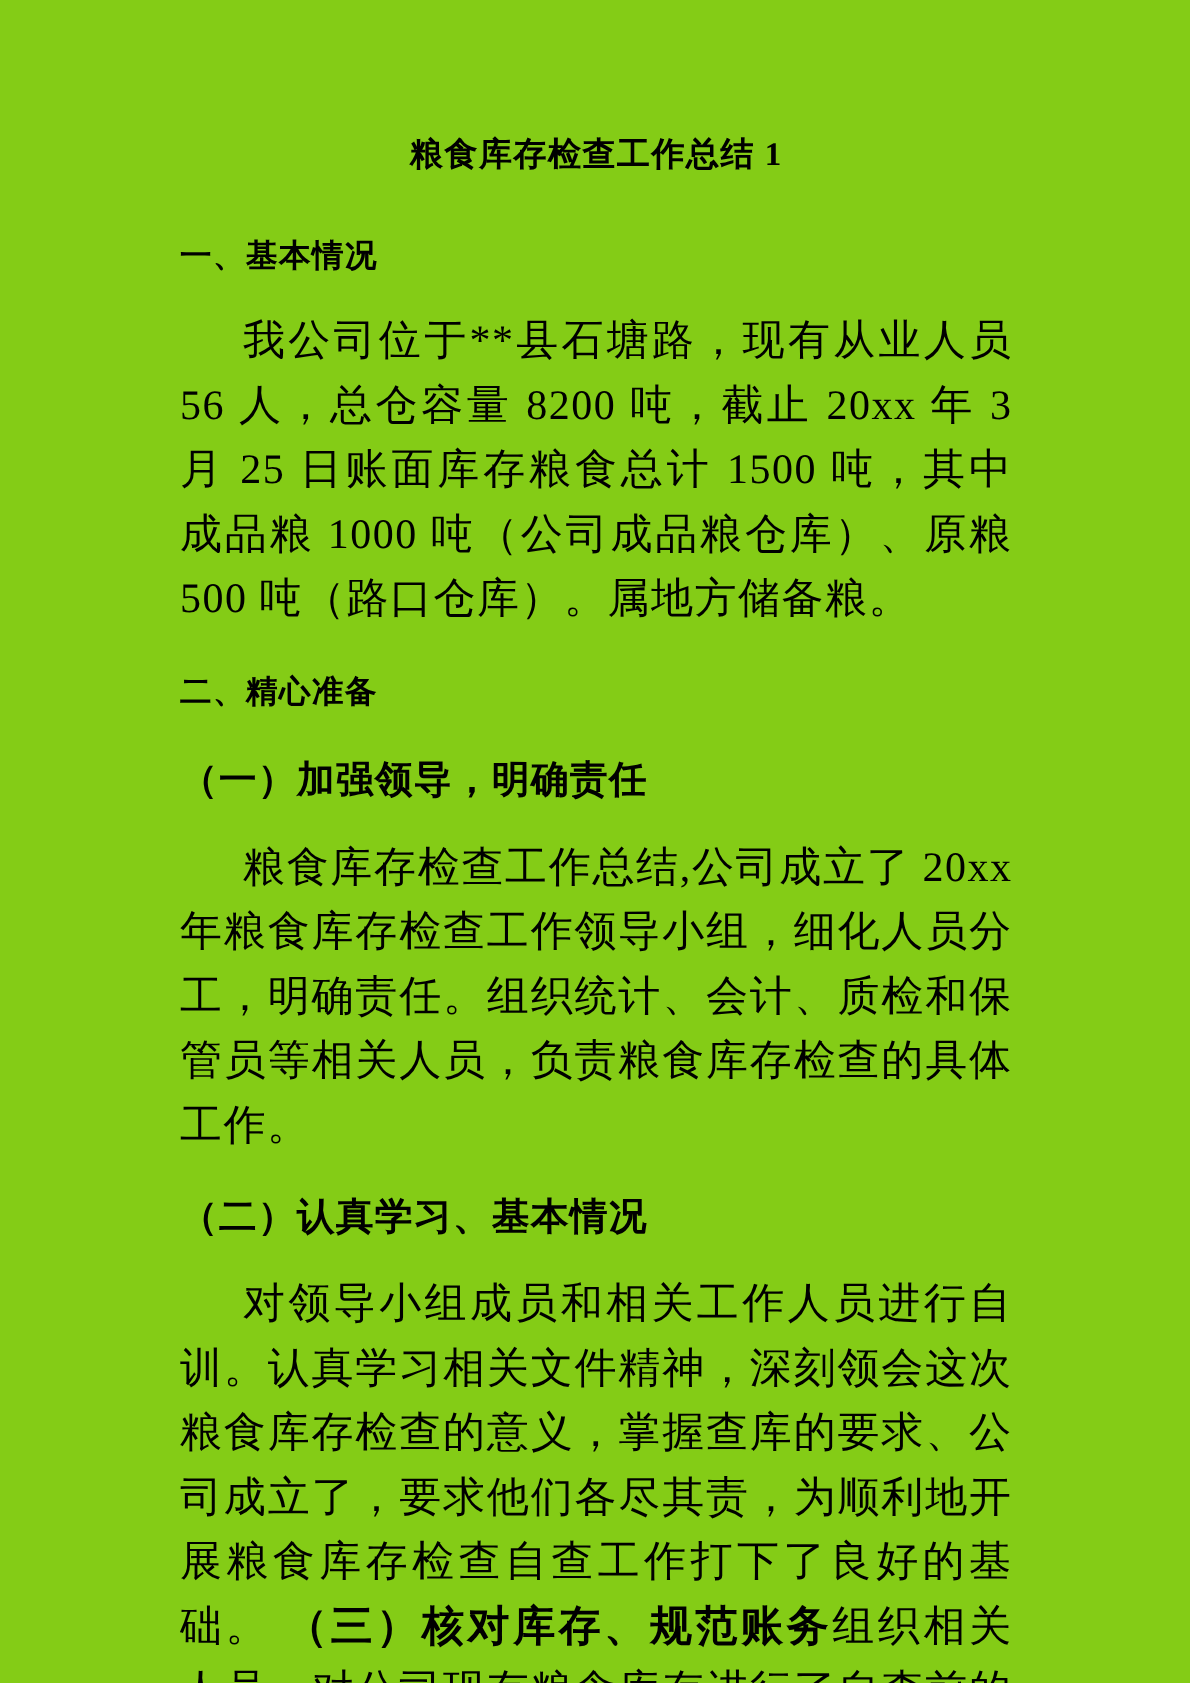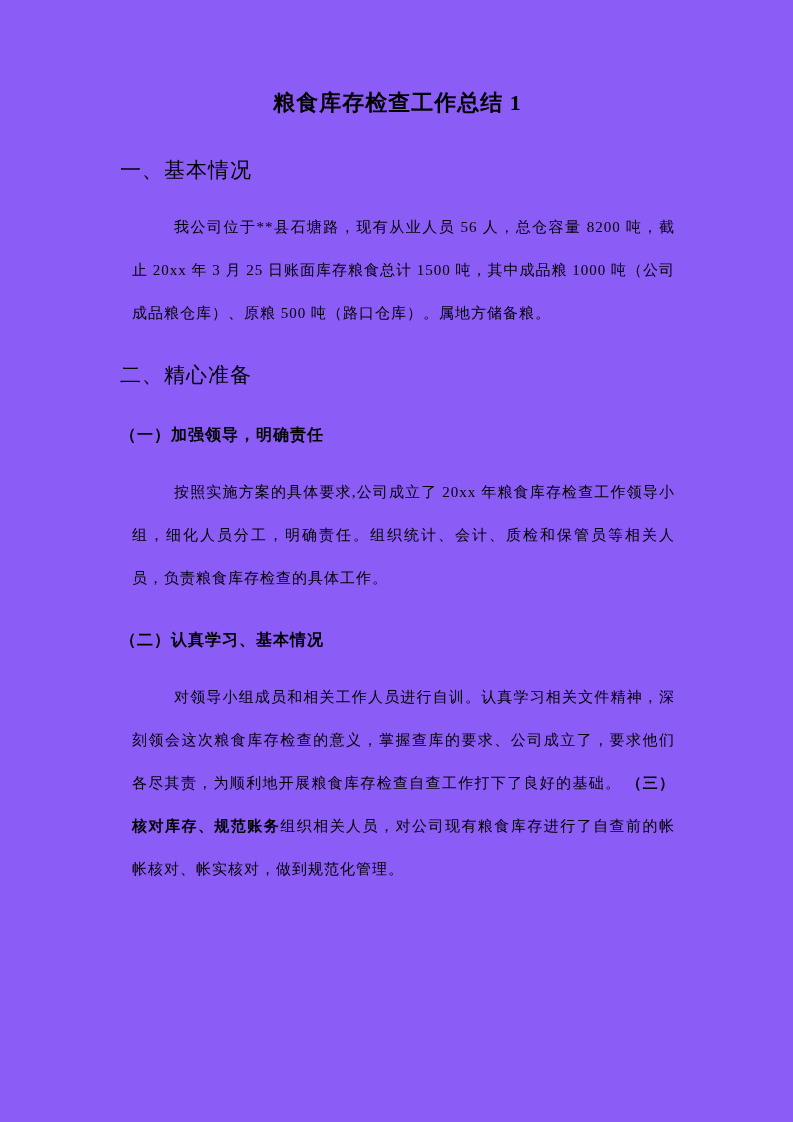--- a/index.html
+++ b/index.html
@@ -12,51 +12,51 @@
     background: #ffffff;
     color: #000000;
     font-family: "Liberation Serif", "DejaVu Serif", serif;
     overflow: hidden;
   }
   .page {
     box-sizing: border-box;
     width: 793px;
     height: 1122px;
     padding: 88px 118px 0 120px;
-    background: #8b5cf6;
+    background: #84cc16;
   }
   .doc-title {
     margin: 0;
     font-size: 22px;
     line-height: 30px;
     font-weight: bold;
     text-align: center;
     letter-spacing: 1px;
   }
   .heading {
     margin: 0;
     font-size: 21px;
     line-height: 28px;
-    font-weight: normal;
+    font-weight: bold;
     letter-spacing: 1px;
   }
   .h-sec1 { margin-top: 38px; }
   .h-sec2 { margin-top: 26px; }
   .subheading {
     margin: 0;
-    font-size: 16px;
+    font-size: 25px;
     line-height: 28px;
     font-weight: bold;
     letter-spacing: 1px;
   }
   .h-sub1 { margin-top: 32px; }
   .h-sub2 { margin-top: 26px; }
   .para {
-    margin: 22px 0 0 12px;
-    font-size: 15px;
+    margin: 22px 0 0 0;
+    font-size: 28px;
     line-height: 43px;
     letter-spacing: 1px;
     text-align: justify;
     text-justify: inter-character;
     text-indent: 42px;
   }
   .bold-run {
     font-weight: bold;
   }
 </style>
@@ -68,19 +68,19 @@
   <h1 class="doc-title">粮食库存检查工作总结 1</h1>
 
   <h2 class="heading h-sec1">一、基本情况</h2>
 
   <p class="para">我公司位于**县石塘路，现有从业人员 56 人，总仓容量 8200 吨，截止 20xx 年 3 月 25 日账面库存粮食总计 1500 吨，其中成品粮 1000 吨（公司成品粮仓库）、原粮 500 吨（路口仓库）。属地方储备粮。</p>
 
   <h2 class="heading h-sec2">二、精心准备</h2>
 
   <h3 class="subheading h-sub1">（一）加强领导，明确责任</h3>
 
-  <p class="para">按照实施方案的具体要求,公司成立了 20xx 年粮食库存检查工作领导小组，细化人员分工，明确责任。组织统计、会计、质检和保管员等相关人员，负责粮食库存检查的具体工作。</p>
+  <p class="para">粮食库存检查工作总结,公司成立了 20xx 年粮食库存检查工作领导小组，细化人员分工，明确责任。组织统计、会计、质检和保管员等相关人员，负责粮食库存检查的具体工作。</p>
 
   <h3 class="subheading h-sub2">（二）认真学习、基本情况</h3>
 
   <p class="para"><span>对领导小组成员和相关工作人员进行自训。认真学习相关文件精神，深刻领会这次粮食库存检查的意义，掌握查库的要求、公司成立了，要求他们各尽其责，为顺利地开展粮食库存检查自查工作打下了良好的基础。 </span><span class="bold-run">（三）核对库存、规范账务</span><span>组织相关人员，对公司现有粮食库存进行了自查前的帐帐核对、帐实核对，做到规范化管理。</span></p>
 
 </div>
 
 </body></html>

